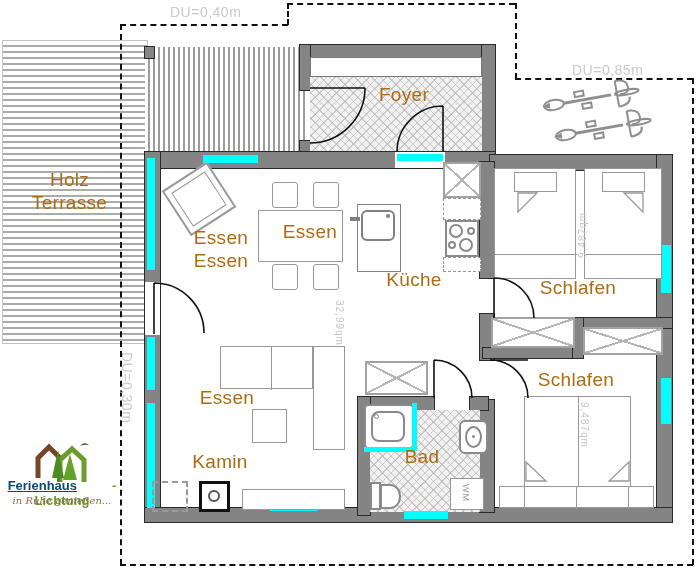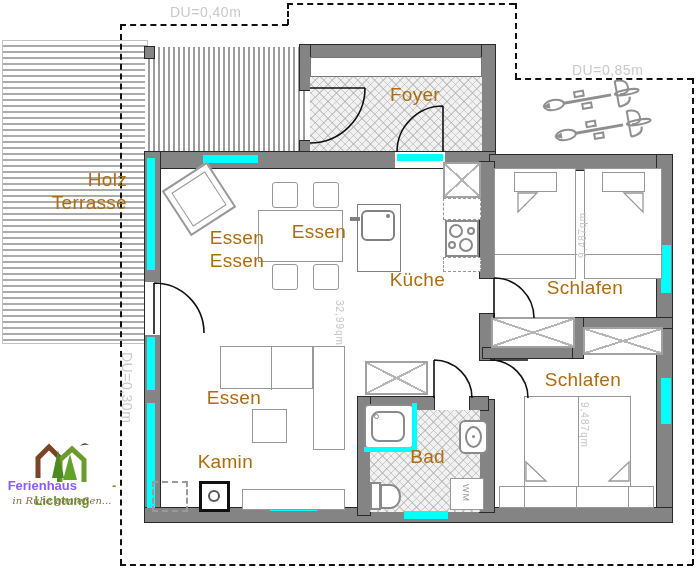--- a/index.html
+++ b/index.html
@@ -23,30 +23,30 @@
     repeating-linear-gradient(-45deg,rgba(170,170,170,.55) 0 1px,transparent 1px 6px),
     #f1f1f1;}
   
   .furn{border:2px solid #989898;background:#fff;}
   .thin{border-width:1px;}
   .xbox{border:2px solid #a2a2a2;background:
     linear-gradient(to top right,transparent calc(50% - 1px),#b5b5b5 calc(50% - 1px) calc(50% + 1px),transparent calc(50% + 1px)),
     linear-gradient(to bottom right,transparent calc(50% - 1px),#b5b5b5 calc(50% - 1px) calc(50% + 1px),transparent calc(50% + 1px)),#fff;}
   .round{border-radius:50%;}
   
-  .rlabel{position:absolute;color:#ad6c10;font-size:19px;letter-spacing:.3px;text-align:right;line-height:23px;white-space:nowrap;}
+  .rlabel{position:absolute;color:#ad6c10;font-size:19px;letter-spacing:.3px;text-align:center;line-height:23px;white-space:nowrap;}
   .faint{position:absolute;color:#c9c9c9;font-size:14px;letter-spacing:.5px;white-space:nowrap;}
   .vtext{writing-mode:vertical-rl;}
   .vtext-up{writing-mode:vertical-rl;transform:rotate(180deg);}
   .area-txt{position:absolute;color:#c6c6c6;font-size:10px;letter-spacing:1px;white-space:nowrap;}
   .wm-txt{position:absolute;color:#9a9a9a;font-size:9px;writing-mode:vertical-rl;letter-spacing:1px;}
   svg{position:absolute;left:0;top:0;}
   
   #brand{position:absolute;left:2px;top:478px;width:120px;text-align:center;font-weight:bold;font-size:13px;letter-spacing:0;}
-  #brand .b1{color:#8b5cf6;}
+  #brand .b1{color:#0c4a6e;text-decoration:underline;}
   #brand .b2{color:#6b9b2c;margin-left:35px;}
   #tagline{position:absolute;left:2px;top:495px;width:120px;text-align:center;color:#8a6a4a;
            font-family:"DejaVu Serif",serif;font-style:italic;font-size:10px;}
 </style>
 </head>
 <body>
 
 <div id="plan">
 
   <div class="abs deck-h" style="left:2px;top:40px;width:146px;height:304px;"></div>

